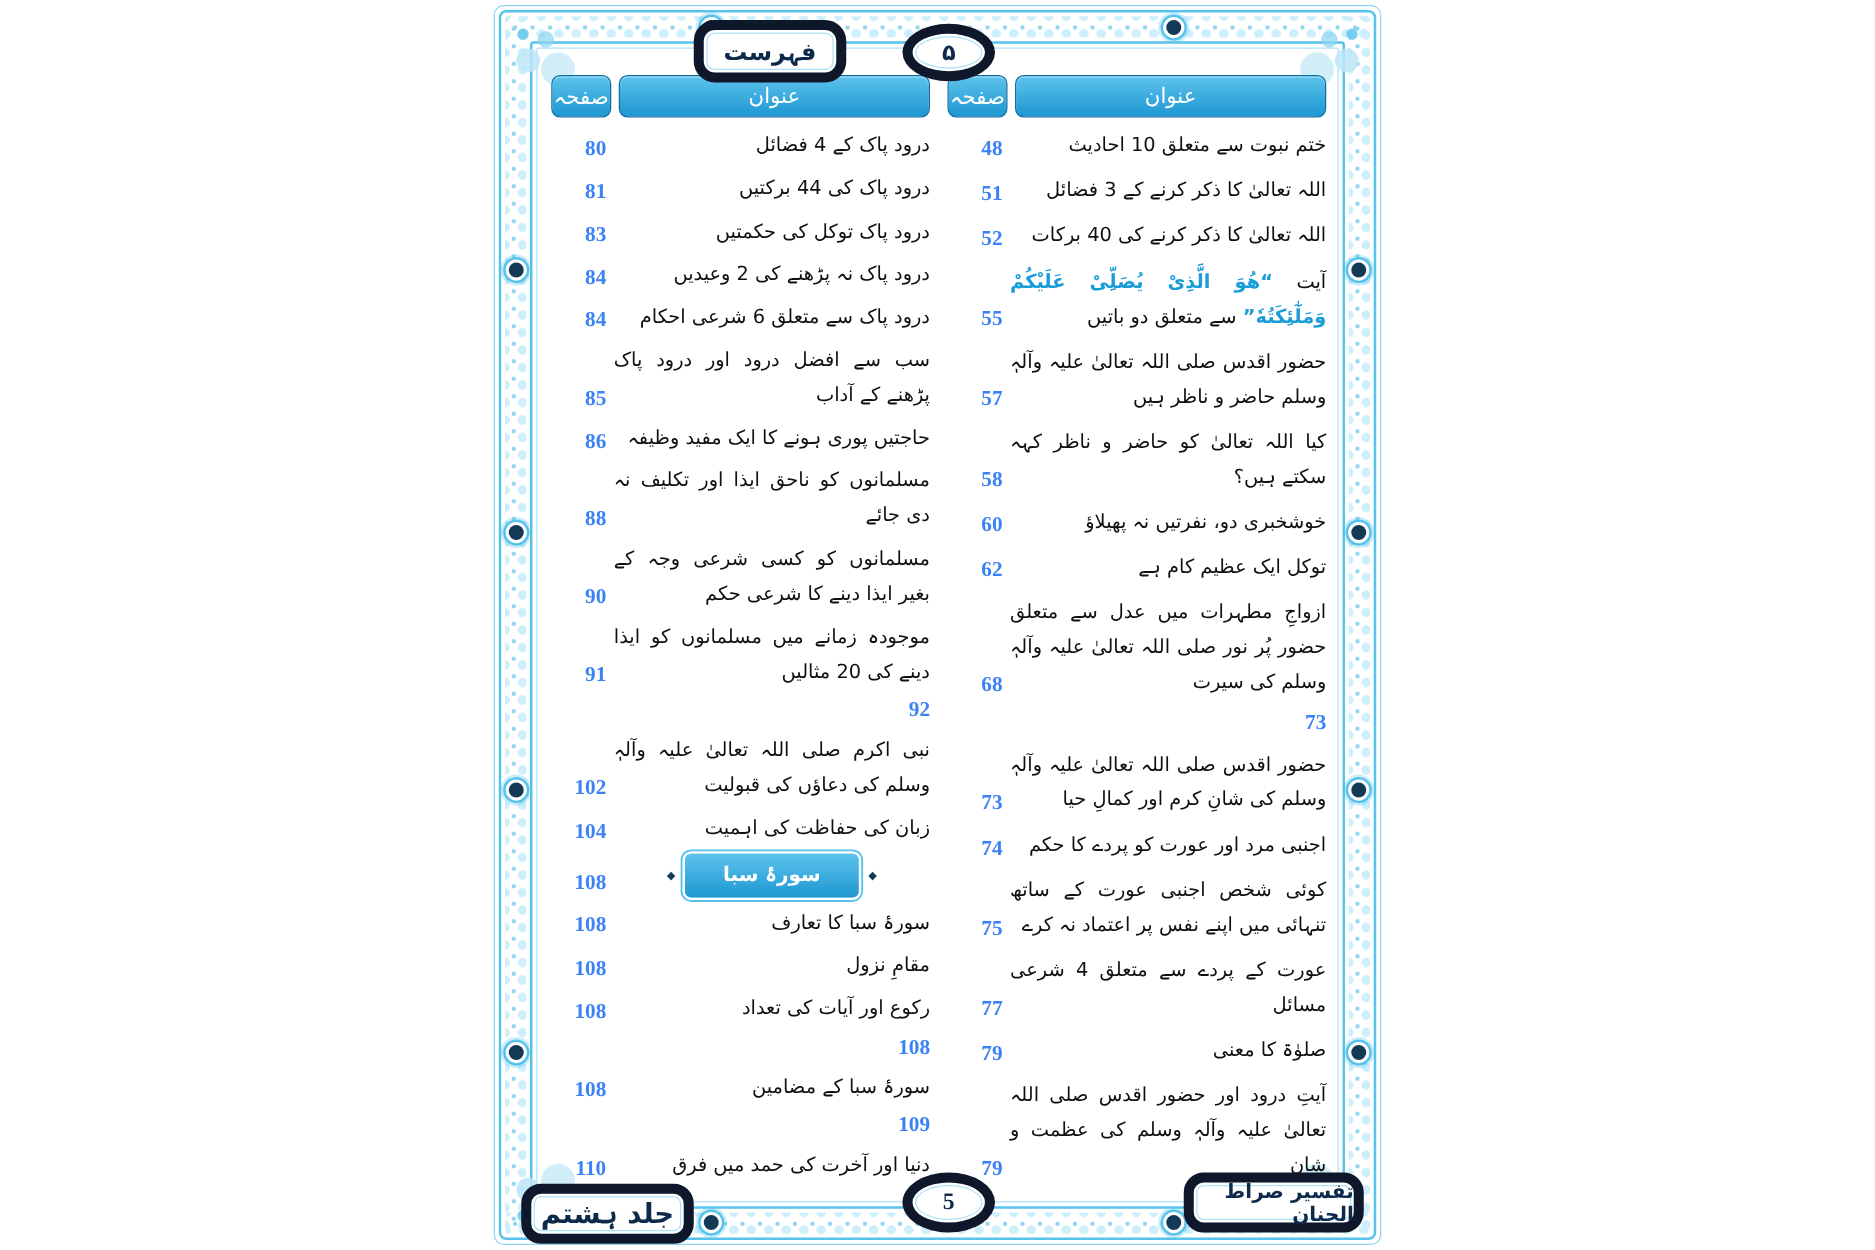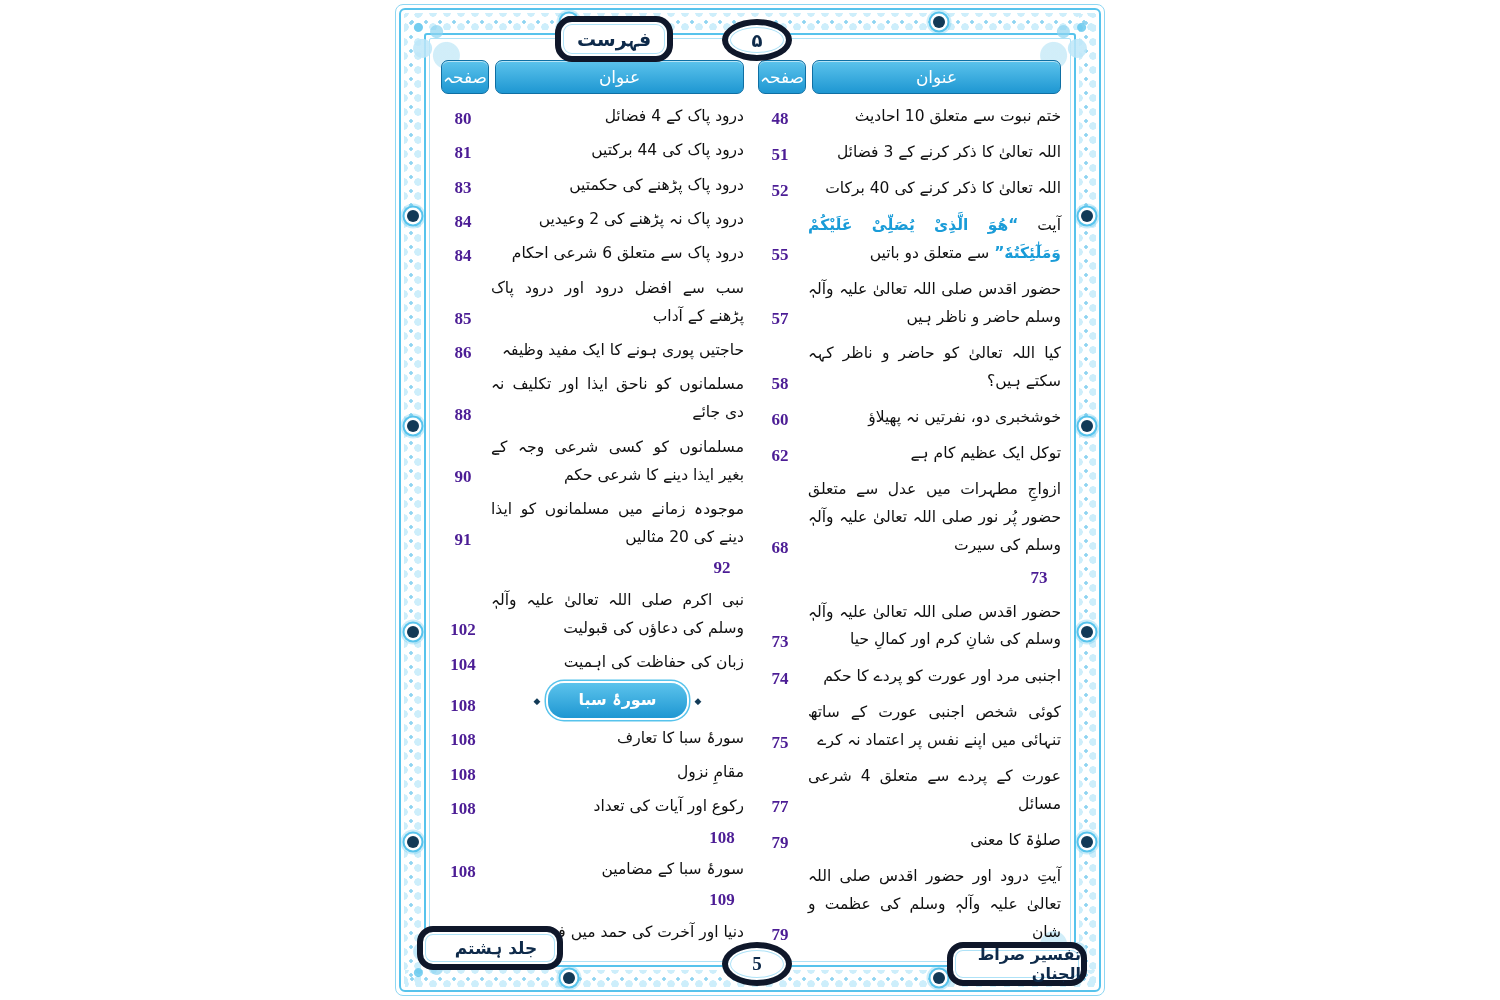--- a/index.html
+++ b/index.html
@@ -31,46 +31,46 @@
       radial-gradient(circle at 62% 62%, rgba(142,212,241,.45) 0 13px, transparent 14px);}
   .corner.tl{top:8px;left:8px;}
   .corner.tr{top:8px;right:8px;transform:scaleX(-1);}
   .corner.bl{bottom:8px;left:8px;transform:scaleY(-1);}
   .corner.br{bottom:8px;right:8px;transform:scale(-1,-1);}
 
   .medal{position:absolute;width:12px;height:12px;border-radius:50%;background:#123a57;
     box-shadow:0 0 0 2.5px #ffffff,0 0 0 4.5px #57c3ec,0 0 0 6.5px rgba(87,195,236,.3);pointer-events:none;}
 
   
-  .cartouche{position:absolute;background:#ffffff;border:6px solid #0f172a;color:#0e2a4a;
+  .cartouche{position:absolute;background:#ffffff;border:8px solid #0f172a;color:#0e2a4a;
     display:flex;align-items:center;justify-content:center;font-weight:bold;
     box-shadow:inset 0 0 0 2px #ffffff, inset 0 0 0 3px #aee2f7;z-index:3;}
   .cart-title{left:160px;top:12px;width:106px;height:34px;border-radius:17px;font-size:19px;}
   .cart-num{left:327px;top:15px;width:58px;height:30px;border-radius:50%;font-size:18px;}
-  .foot-vol{left:22px;bottom:26px;width:122px;height:32px;border-radius:16px;font-size:17px;padding-left:12px;}
+  .foot-vol{left:22px;bottom:1px;width:122px;height:32px;border-radius:16px;font-size:22px;}
   .foot-num{left:327px;bottom:10px;width:58px;height:32px;border-radius:50%;font-size:19px;font-family:"Liberation Serif",serif;}
   .foot-book{left:552px;bottom:10px;width:128px;height:32px;border-radius:16px;font-size:16px;text-align:right;}
 
   
   .content{position:absolute;left:46px;right:44px;top:56px;bottom:48px;display:flex;direction:rtl;gap:14px;}
   .col{flex:1;display:flex;flex-direction:column;min-width:0;}
   .col-head{display:flex;direction:rtl;gap:6px;margin-bottom:8px;}
   .head-box{background:linear-gradient(#5cc3ec,#1e97d2);border:1px solid #0f6fa3;border-radius:7px;
     color:#ffffff;font-weight:normal;font-size:17px;height:32px;display:flex;align-items:center;justify-content:center;
     box-shadow:inset 0 1px 0 rgba(255,255,255,.55);}
   .head-title{flex:1;}
   .head-page{width:46px;}
   .rows{flex:1;display:flex;flex-direction:column;justify-content:space-between;}
   .row{display:flex;direction:rtl;gap:6px;align-items:flex-end;padding:1px 0;}
   .cell-title{flex:1;min-width:0;text-align:justify;color:#101010;font-size:15.5px;line-height:1.8;word-wrap:break-word;}
-  .cell-page{width:44px;text-align:center;font-family:"Liberation Serif",serif;font-weight:700;font-size:17px;color:#4c1d95;padding-bottom:2px;}
+  .cell-page{width:44px;text-align:right;font-family:"Liberation Serif",serif;font-weight:700;font-size:17px;color:#3b82f6;padding-bottom:2px;}
   .ayat{color:#1a9cd8;font-weight:bold;}
   .badge-row .cell-title{display:flex;align-items:center;justify-content:center;gap:8px;}
   .pill{background:linear-gradient(#5cc3ec,#1e97d2);color:#ffffff;font-weight:bold;font-size:16px;
-    padding:3px 30px;border-radius:16px;box-shadow:0 0 0 2px #ffffff,0 0 0 3.5px #57c3ec;white-space:nowrap;}
+    padding:3px 30px;border-radius:5px;box-shadow:0 0 0 2px #ffffff,0 0 0 3.5px #57c3ec;white-space:nowrap;}
   .badge-row .cell-title::before,.badge-row .cell-title::after{content:"◆";color:#123a57;font-size:9px;}
 </style>
 </head>
 <body>
 
 <div class="canvas">
   <div class="page">
 
     <div class="f1"></div>
     <div class="f2"></div>
@@ -186,21 +186,21 @@
         <div class="rows" id="rows-left">
             <div class="row">
               <div class="cell-title">درود پاک کے 4 فضائل</div>
               <div class="cell-page">80</div>
             </div>
             <div class="row">
               <div class="cell-title">درود پاک کی 44 برکتیں</div>
               <div class="cell-page">81</div>
             </div>
             <div class="row">
-              <div class="cell-title">درود پاک پڑھنے کی حکمتیں</div>
+              <div class="cell-title">درود پاک توکل کی حکمتیں</div>
               <div class="cell-page">83</div>
             </div>
             <div class="row">
               <div class="cell-title">درود پاک نہ پڑھنے کی 2 وعیدیں</div>
               <div class="cell-page">84</div>
             </div>
             <div class="row">
               <div class="cell-title">درود پاک سے متعلق 6 شرعی احکام</div>
               <div class="cell-page">84</div>
             </div>

